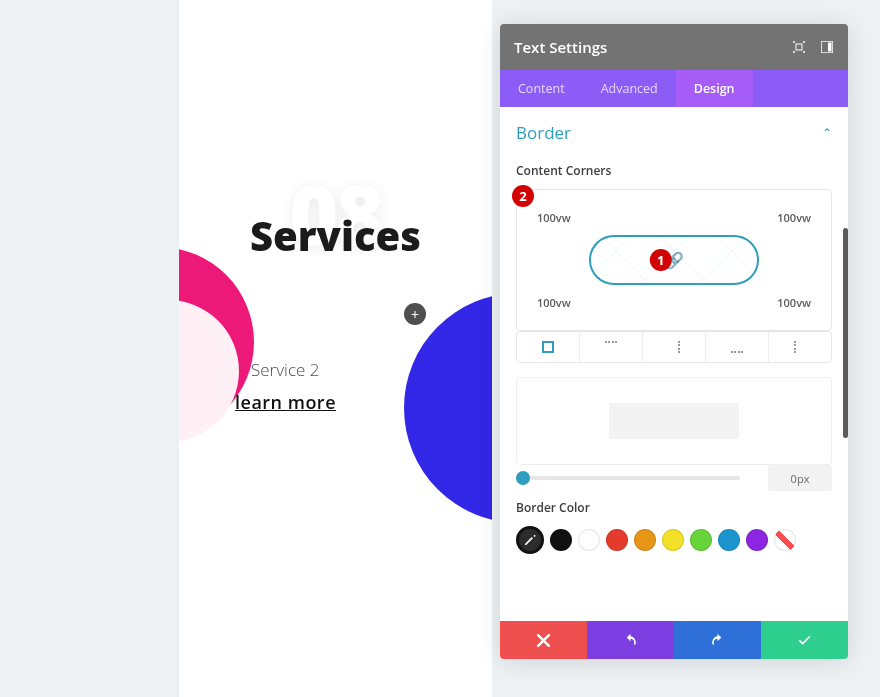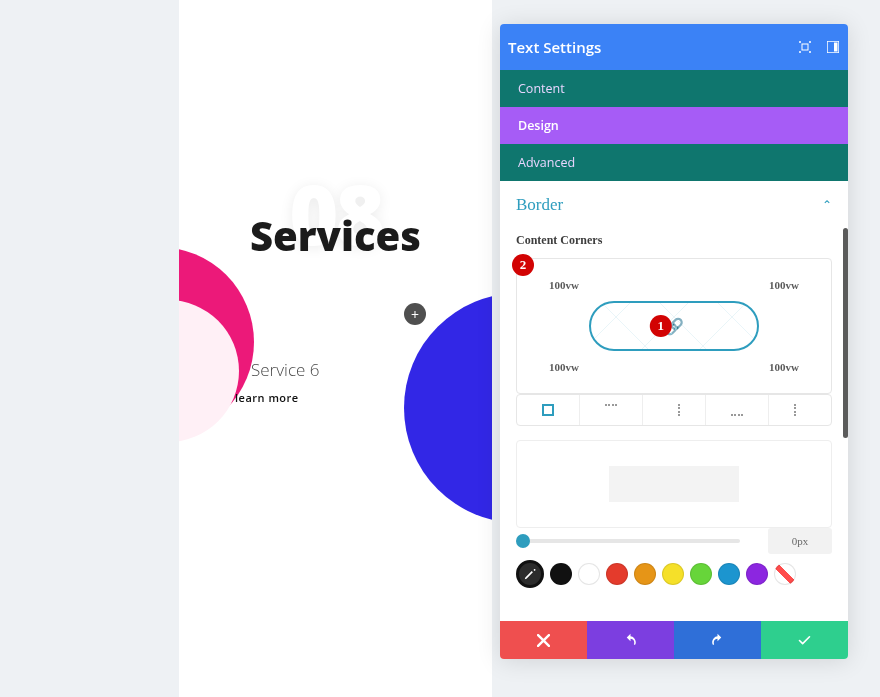--- a/index.html
+++ b/index.html
@@ -3,43 +3,43 @@
 <meta charset="utf-8">
 <style>
 * { margin: 0; padding: 0; box-sizing: border-box; }
 body { font-family: -apple-system, "Segoe UI", "Open Sans", sans-serif; background: #eef1f4; width: 880px; height: 697px; overflow: hidden; position: relative; }
 
 
 .canvas { position: absolute; left: 179px; top: 0; width: 313px; height: 697px; background: #fff; overflow: hidden; }
 .big-num { position: absolute; left: 50%; transform: translateX(-50%); top: 155px; font-size: 84px; font-weight: 800; color: #fff; text-shadow: 0 2px 14px rgba(0,0,0,.08); letter-spacing: -3px; }
 .heading { position: absolute; left: 50%; transform: translateX(-50%); top: 208px; font-size: 40px; font-weight: 800; color: #1b1b1b; }
 .svc-label { position: absolute; left: 72px; top: 358px; font-size: 17px; color: #4a4a4a; font-weight: 300; }
-.learn-more { position: absolute; left: 56px; top: 390px; font-size: 11px; color: #111; font-weight: 600; letter-spacing: .5px; }
+.learn-more { position: absolute; left: 56px; top: 390px; font-size: 18px; color: #111; font-weight: 600; text-decoration: underline; letter-spacing: .5px; }
 .add-badge { position: absolute; left: 225px; top: 303px; width: 22px; height: 22px; border-radius: 50%; background: #4f4f4f; color: #fff; display: flex; align-items: center; justify-content: center; font-size: 14px; cursor: pointer; }
 .pink-blob { position: absolute; left: -115px; top: 247px; width: 190px; height: 190px; border-radius: 50%; background: #ec1979; }
 .pink-blob2 { position: absolute; left: -82px; top: 300px; width: 142px; height: 142px; border-radius: 50%; background: #fff0f6; }
 .blue-blob { position: absolute; left: 225px; top: 293px; width: 230px; height: 230px; border-radius: 50%; background: #3227e6; }
 
 
 .panel { position: absolute; left: 500px; top: 24px; width: 348px; height: 635px; background: #fff; border-radius: 4px; box-shadow: 0 2px 25px rgba(0,0,0,.12); overflow: hidden; display: flex; flex-direction: column; }
-.panel-header { background: #3b82f6; color: #fff; padding: 13px 8px; display: flex; align-items: center; justify-content: space-between; }
+.panel-header { background: #737373; color: #fff; padding: 13px 14px; display: flex; align-items: center; justify-content: space-between; }
 .panel-title { font-size: 15px; font-weight: 600; }
 .header-icons { display: flex; gap: 14px; }
 .header-icons span { width: 14px; height: 14px; display: flex; align-items: center; justify-content: center; cursor: pointer; }
-.tabs { background: #0f766e; display: flex; flex-direction: column; }
+.tabs { background: #8b5cf6; display: flex; }
 .tab { padding: 10px 18px; font-size: 12.5px; color: #e9d6ff; cursor: pointer; }
 .tab.active { background: #a65cf6; color: #fff; font-weight: 600; }
-.panel-body { flex: 1; overflow-y: auto; padding: 0 16px 12px; font-family: Liberation Serif, serif; }
+.panel-body { flex: 1; overflow-y: auto; padding: 0 16px 12px; }
 .section-head { display: flex; align-items: center; justify-content: space-between; padding: 14px 0 10px; cursor: pointer; }
 .section-title { color: #2e9dbe; font-size: 17px; font-weight: 400; }
 .chev { color: #2e9dbe; font-size: 12px; }
 .field-label { font-size: 12px; color: #3e3e3e; font-weight: 600; margin: 8px 0 10px; }
 
 .corners-box { border: 1px solid #e6e6e6; border-radius: 4px; padding: 16px 20px; position: relative; }
-.corners-row { display: flex; justify-content: space-between; margin: 4px 12px; gap: 35px; }
+.corners-row { display: flex; justify-content: space-between; margin: 4px 0; gap: 35px; }
 .corner-val { font-size: 11px; color: #5b5b5b; font-weight: 600; }
 .link-box { margin: 10px auto; width: 170px; height: 50px; border: 2px solid #2e9dbe; border-radius: 999px; display: flex; align-items: center; justify-content: center; position: relative; background: repeating-linear-gradient(45deg, transparent, transparent 40px, rgba(46,157,190,.1) 40px, rgba(46,157,190,.1) 41px), repeating-linear-gradient(-45deg, transparent, transparent 40px, rgba(46,157,190,.1) 40px, rgba(46,157,190,.1) 41px); }
 .link-icon { color: #2e9dbe; font-size: 16px; }
 .callout { position: absolute; width: 22px; height: 22px; border-radius: 50%; background: #d20303; color: #fff; font-size: 13px; font-weight: 700; display: flex; align-items: center; justify-content: center; }
 .callout-2 { left: -5px; top: -5px; }
 .callout-1 { left: 50%; top: 50%; transform: translate(-110%,-50%); }
 
 .bstyles { display: flex; gap: 0; border: 1px solid #e6e6e6; border-radius: 4px; overflow: hidden; }
 .bstyle { flex: 1; height: 30px; display: flex; align-items: center; justify-content: center; cursor: pointer; border-right: 1px solid #eee; }
 .bstyle:last-child { border-right: none; }
@@ -77,21 +77,21 @@
 </style>
 </head>
 <body>
 
 <div class="canvas">
   <div class="pink-blob"></div>
   <div class="pink-blob2"></div>
   <div class="blue-blob"></div>
   <div class="big-num">08</div>
   <div class="heading">Services</div>
-  <div class="svc-label">Service 6</div>
+  <div class="svc-label">Service 2</div>
   <a class="learn-more">learn more</a>
   <div class="add-badge">+</div>
 </div>
 
 <div class="panel">
   <div class="panel-header">
     <div class="panel-title">Text Settings</div>
     <div class="header-icons">
       <span>
           <svg width="12" height="12" viewBox="0 0 12 12">
@@ -105,22 +105,22 @@
       <span>
           <svg width="12" height="12" viewBox="0 0 12 12">
             <rect x="0" y="0" width="12" height="12" fill="none" stroke="#fff" stroke-width="1.5"></rect>
             <rect x="7" y="1.5" width="3.5" height="9" fill="#fff"></rect>
           </svg>
         </span>
     </div>
   </div>
   <div class="tabs">
     <div class="tab">Content</div>
+    <div class="tab">Advanced</div>
     <div class="tab active">Design</div>
-    <div class="tab">Advanced</div>
   </div>
 
   <div class="panel-body">
     <div class="section-head">
       <div class="section-title">Border</div>
       <div class="chev">⌃</div>
     </div>
 
     <div class="field-label">Content Corners</div>
     <div class="corners-box">
@@ -161,20 +161,21 @@
       <div class="placeholder-inner"></div>
     </div>
 
     <div class="slider-row">
       <div class="slider">
         <div class="slider-thumb"></div>
       </div>
       <div class="slider-val">0px</div>
     </div>
 
+    <div class="field-label">Border Color</div>
     <div class="swatches">
       <div class="swatch picker">
           <svg width="14" height="14" viewBox="0 0 24 24">
             <path d="M3 21l3-1 11-11-2-2L4 18l-1 3zM18 5l2 2 1-1c.6-.6.6-1.5 0-2s-1.5-.6-2 0l-1 1z" fill="#fff"></path>
           </svg>
         </div>
       <div class="swatch" style="background:#111111"></div>
       <div class="swatch" style="background:#ffffff"></div>
       <div class="swatch" style="background:#e43b2c"></div>
       <div class="swatch" style="background:#e69517"></div>

